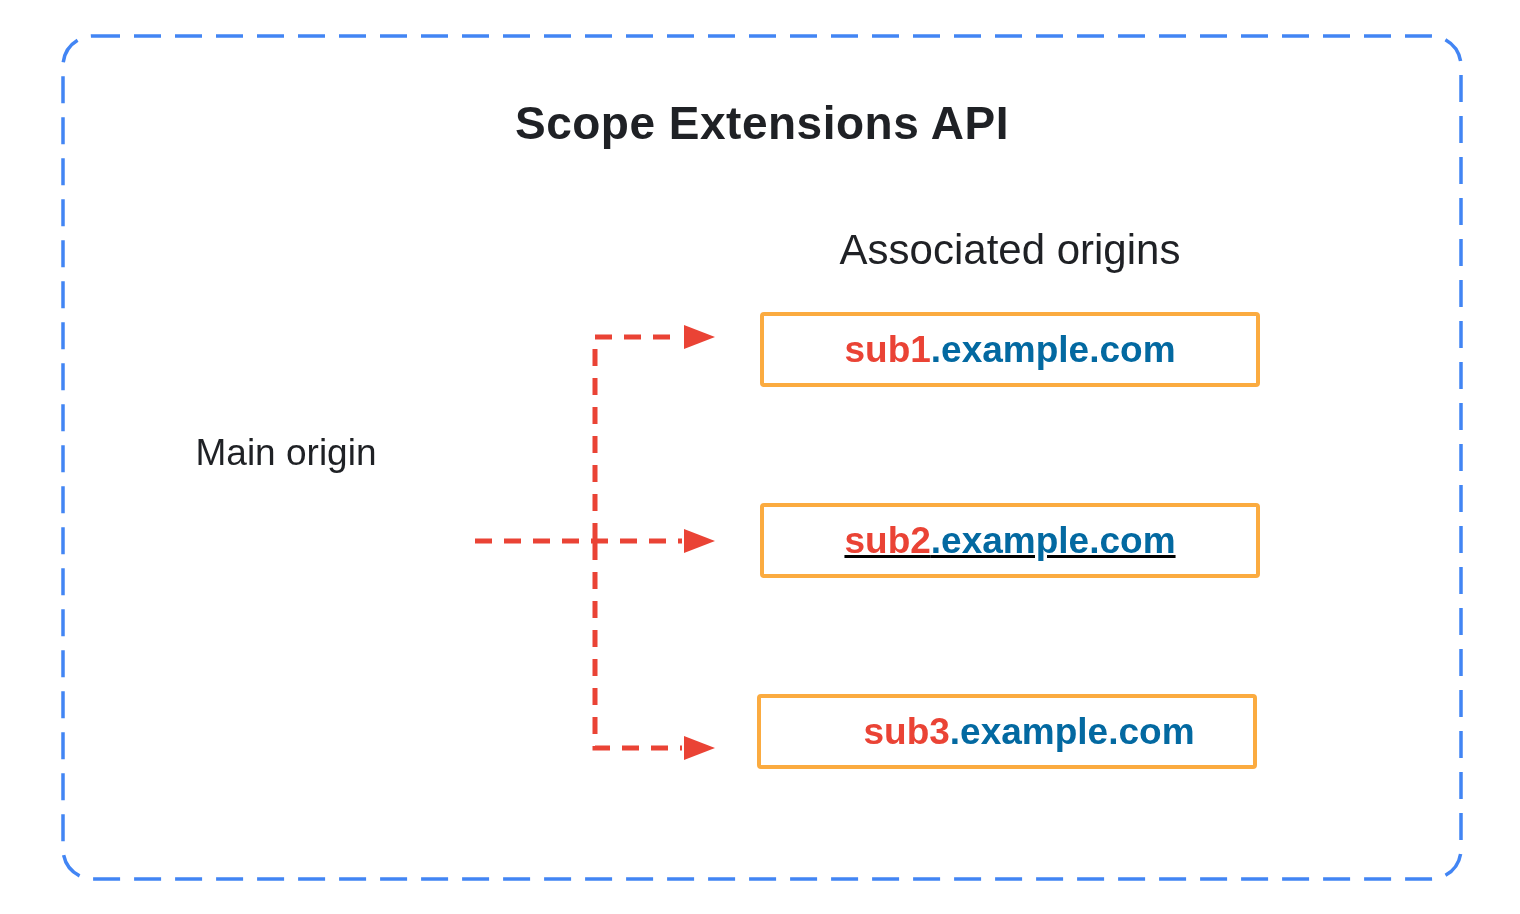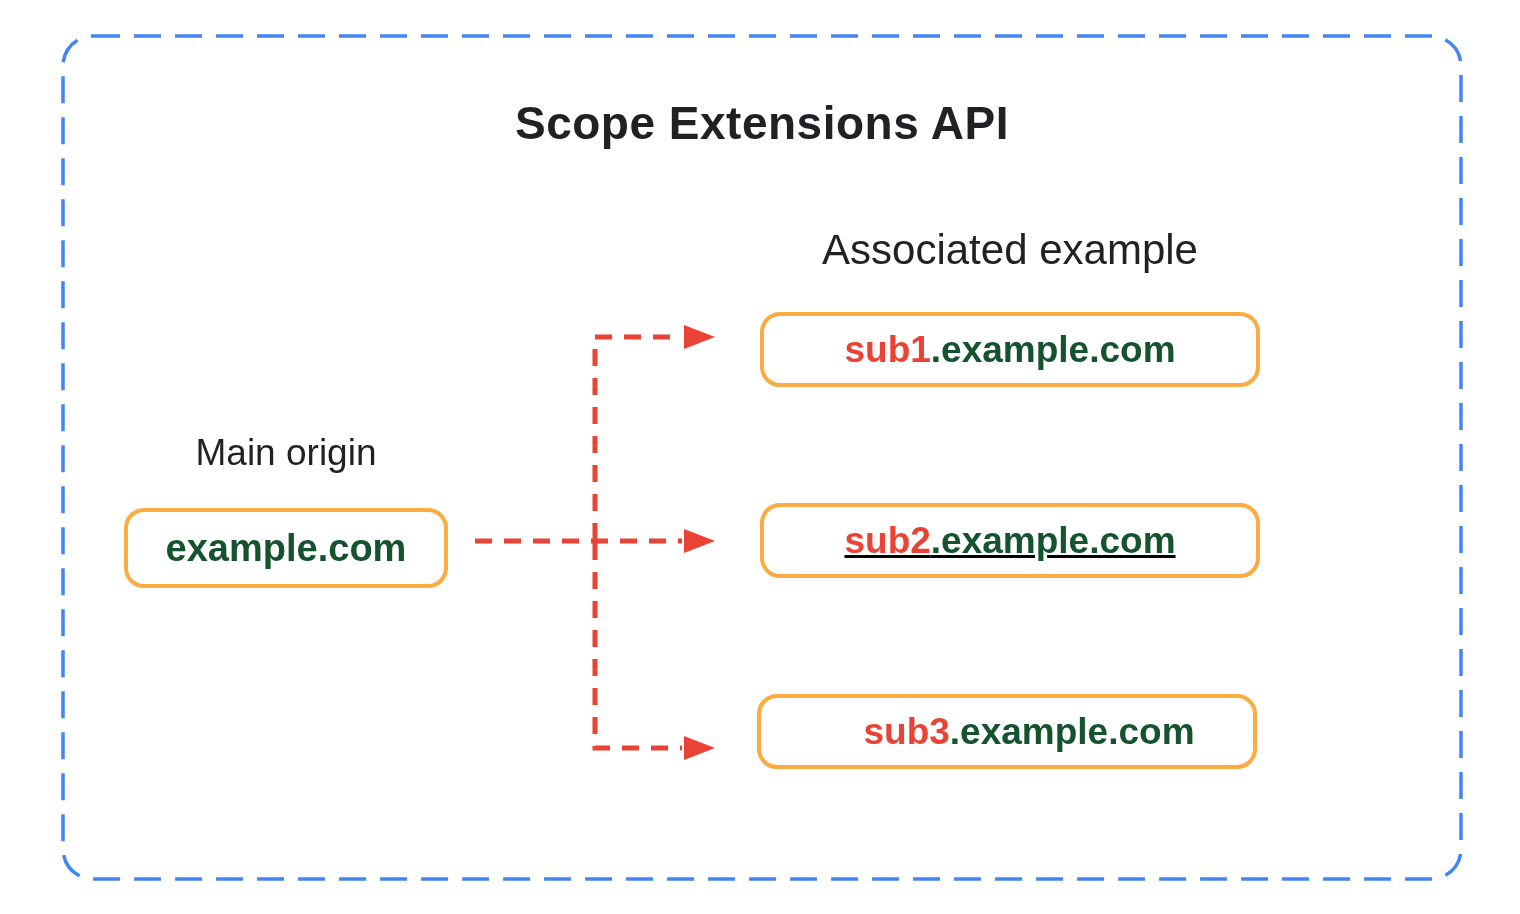--- a/index.html
+++ b/index.html
@@ -31,36 +31,36 @@
   }
   .main-origin-label {
     left: 124px; top: 432px; width: 324px;
     font-size: 37px; font-weight: 400;
   }
 
   .origin-box {
     position: absolute;
     background: #ffffff;
     border: 4px solid #FBAB40;
-    border-radius: 20px;
+    border-radius: 4px;
     display: flex; align-items: center; justify-content: center;
     z-index: 2;
     font-weight: 700;
     white-space: nowrap;
   }
   .main-origin-box {
     left: 124px; top: 508px; width: 324px; height: 80px;
     font-size: 38px;
   }
   .sub-box { width: 500px; height: 75px; font-size: 37px; }
   .sub-box-1 { left: 760px; top: 312px; }
   .sub-box-2 { left: 760px; top: 503px; text-decoration: underline; }
   .sub-box-3 { left: 757px; top: 694px; padding-left: 44px; }
 
-  .domain-blue { color: #14532d; }
+  .domain-blue { color: #0369a1; }
   .subdomain-red { color: #EA4335; }
 </style>
 </head>
 <body>
 
 <div class="stage">
 
   <svg class="connector-layer" width="1520" height="914" viewBox="0 0 1520 914">
 
     <rect x="63" y="36" width="1398" height="843" rx="30" ry="30" fill="none" stroke="#4285F4" stroke-width="3.5" stroke-dasharray="27 14"></rect>
@@ -71,27 +71,24 @@
 
     <path d="M 595 543 V 748 H 682" fill="none" stroke="#EA4335" stroke-width="5" stroke-dasharray="17 12"></path>
 
     <polygon points="684,325 715,337 684,349" fill="#EA4335"></polygon>
     <polygon points="684,529 715,541 684,553" fill="#EA4335"></polygon>
     <polygon points="684,736 715,748 684,760" fill="#EA4335"></polygon>
   </svg>
 
   <div class="label diagram-title">Scope Extensions API</div>
 
-  <div class="label associated-label">Associated example</div>
+  <div class="label associated-label">Associated origins</div>
 
   <div class="label main-origin-label">Main origin</div>
 
-  <div class="origin-box main-origin-box">
-    <span class="domain-blue">example.com</span>
-  </div>
 
   <div class="origin-box sub-box sub-box-1">
     <span class="subdomain-red">sub1</span>
       <span class="domain-blue">.example.com</span>
   </div>
 
   <div class="origin-box sub-box sub-box-2">
     <span class="subdomain-red">sub2</span>
       <span class="domain-blue">.example.com</span>
   </div>

